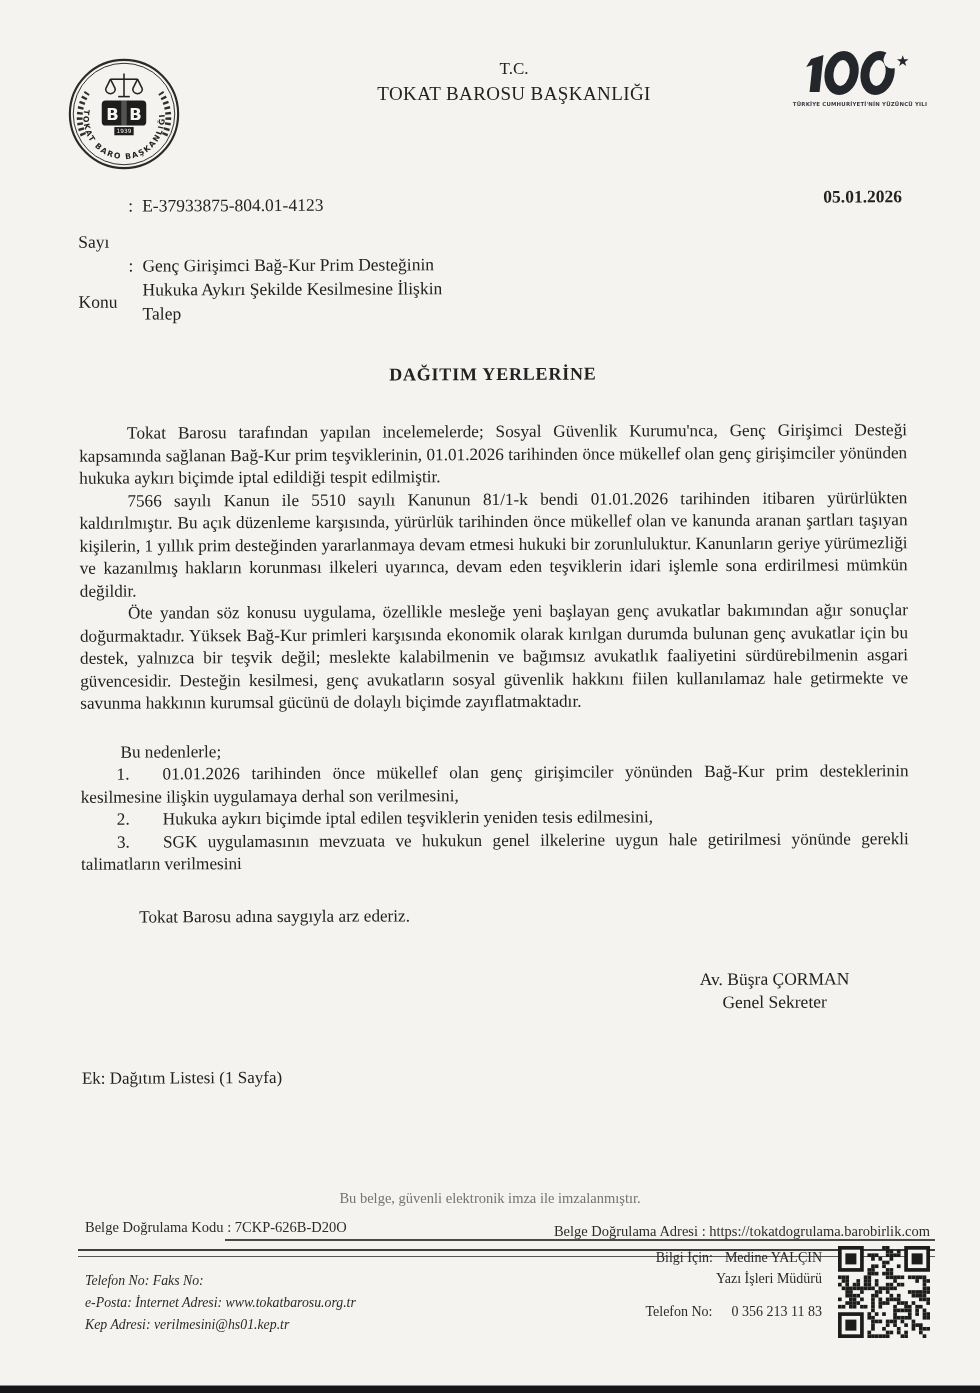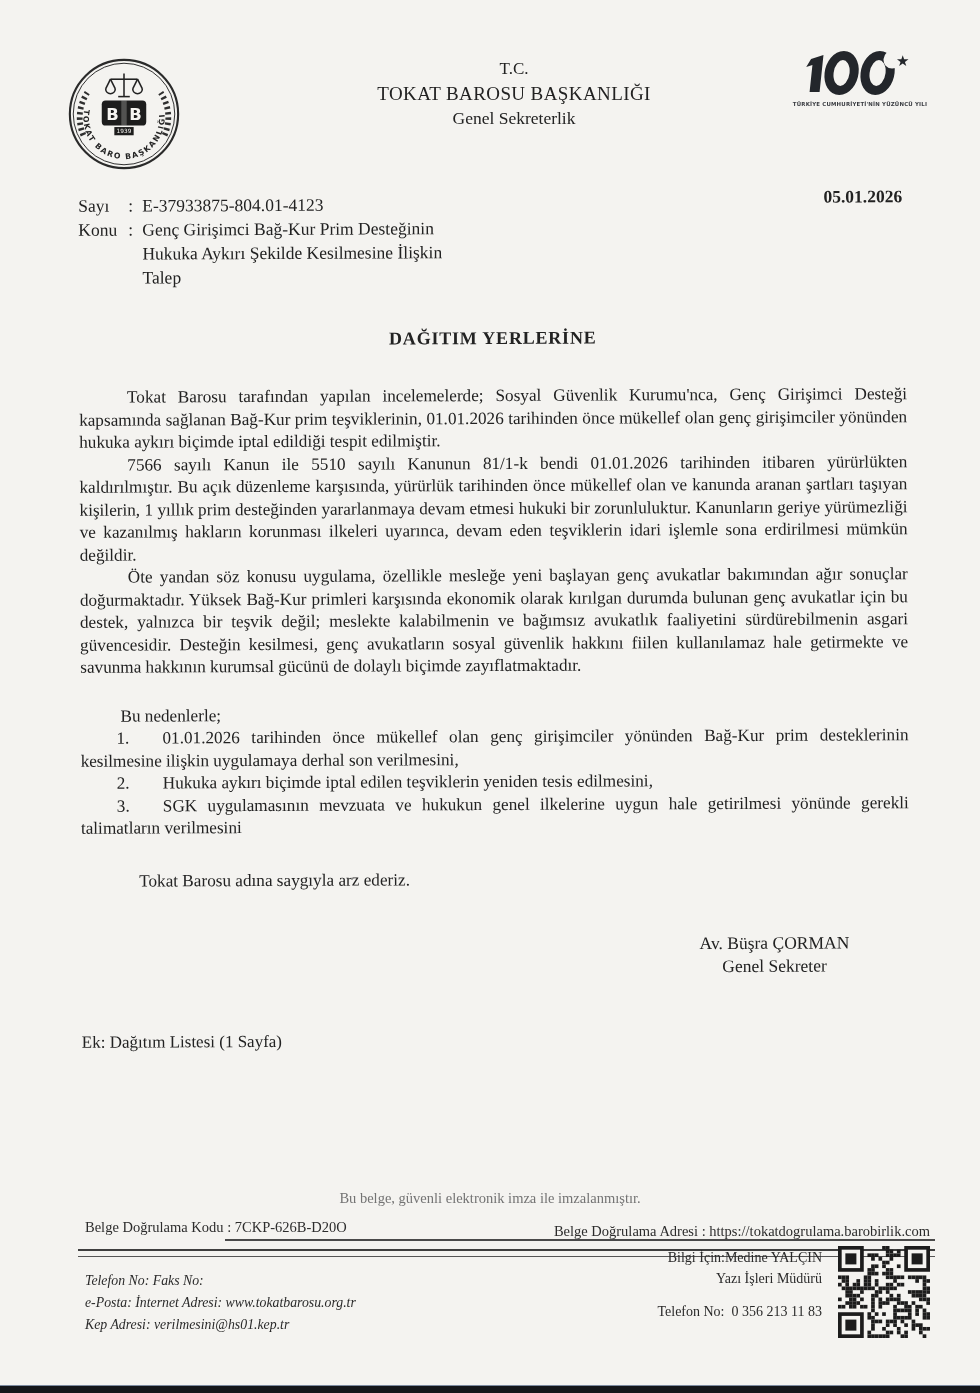--- a/index.html
+++ b/index.html
@@ -21,21 +21,21 @@
   .emblem{position:absolute;left:66px;top:56px;width:116px;height:116px;}
   .title-block{position:absolute;left:0;right:0;top:58px;text-align:center;line-height:1.35;margin-left:48px;}
   .title-tc{font-size:17px;}
   .title-org{font-size:19px;letter-spacing:.4px;}
   .title-unit{font-size:17.5px;}
   .centenary{position:absolute;right:42px;top:50px;width:150px;text-align:center;}
   
   .letter-main{position:absolute;left:80px;right:72px;top:192px;transform:rotate(-0.25deg);}
   .meta{font-size:17.5px;line-height:24px;}
   .meta-row{display:flex;}
-  .meta-label{width:50px;flex:none;}
+  .meta-label{width:50px;flex:none;margin-top:36px;}
   .meta-colon{width:14px;flex:none;}
   .meta-value div{white-space:nowrap;}
   .date{position:absolute;right:4px;top:-4px;font-size:17.5px;font-weight:bold;}
   .recipient{margin-top:40px;text-align:center;font-weight:bold;font-size:18px;letter-spacing:.8px;}
   
   .doc-body{margin-top:36px;font-size:17.2px;line-height:22.5px;text-align:justify;}
   .doc-body p{margin:0;text-indent:48px;}
   .list-intro{margin-top:26px !important;text-align:left;text-indent:40px !important;}
   .list-item{text-indent:36px !important;}
   .li-num{display:inline-block;width:46px;text-indent:0;}
@@ -46,21 +46,21 @@
   .esign-note{position:absolute;left:0;right:0;top:1190px;text-align:center;font-size:14.5px;color:#737373;}
   .verify-row{position:absolute;left:85px;right:50px;top:1215px;font-size:14.5px;color:#2c2c2c;}
   .verify-code{position:absolute;left:0;top:4px;}
   .verify-addr{position:absolute;right:0;top:8px;}
   .rule-a{position:absolute;left:225px;right:45px;top:1239px;height:2px;background:#4a4a4a;}
   .rule-b{position:absolute;left:78px;right:45px;top:1249px;height:5px;
           border-top:2px solid #3f3f3f;border-bottom:1px solid #555;}
   .contact-left{position:absolute;left:85px;top:1270px;font-size:13.8px;line-height:22px;color:#2a2a2a;font-style:italic;}
   .contact-right{position:absolute;right:158px;top:1247px;font-size:14px;line-height:21px;color:#2a2a2a;}
   .cr-row{display:flex;justify-content:flex-end;}
-  .cr-label{text-align:right;padding-right:0;}
+  .cr-label{text-align:right;padding-right:12px;}
   .cr-phone{margin-top:12px;gap:7px;}
   .qr{position:absolute;right:50px;top:1246px;width:92px;height:92px;}
   svg text{font-family:"DejaVu Sans","Liberation Sans",sans-serif;}
 </style>
 </head>
 <body>
 
 <div class="page">
 
   <div class="header">
@@ -97,21 +97,20 @@
         </defs>
         <text font-size="8" font-weight="bold" fill="#242424" letter-spacing="1.5">
           <textPath href="#ringpath" startOffset="4%">TOKAT BARO BAŞKANLIĞI</textPath>
         </text>
       </svg>
     </div>
 
     <div class="title-block">
       <div class="title-tc">T.C.</div>
       <div class="title-org">TOKAT BAROSU BAŞKANLIĞI</div>
-      <div class="title-unit">Genel Sekreterlik</div>
     </div>
 
     <div class="centenary">
       <svg viewBox="0 0 150 62" width="150" height="62">
         <g transform="skewX(-6)">
           <polygon points="24,9 36,5 36,42 26,42 26,15 20,17" fill="#23262b"></polygon>
           <ellipse cx="56" cy="23" rx="12.5" ry="17.5" fill="none" stroke="#23262b" stroke-width="9"></ellipse>
           <ellipse cx="92" cy="23" rx="12.5" ry="17.5" fill="none" stroke="#23262b" stroke-width="9"></ellipse>
           <circle cx="106" cy="9" r="9.5" fill="#f4f3f0"></circle>
         </g>

